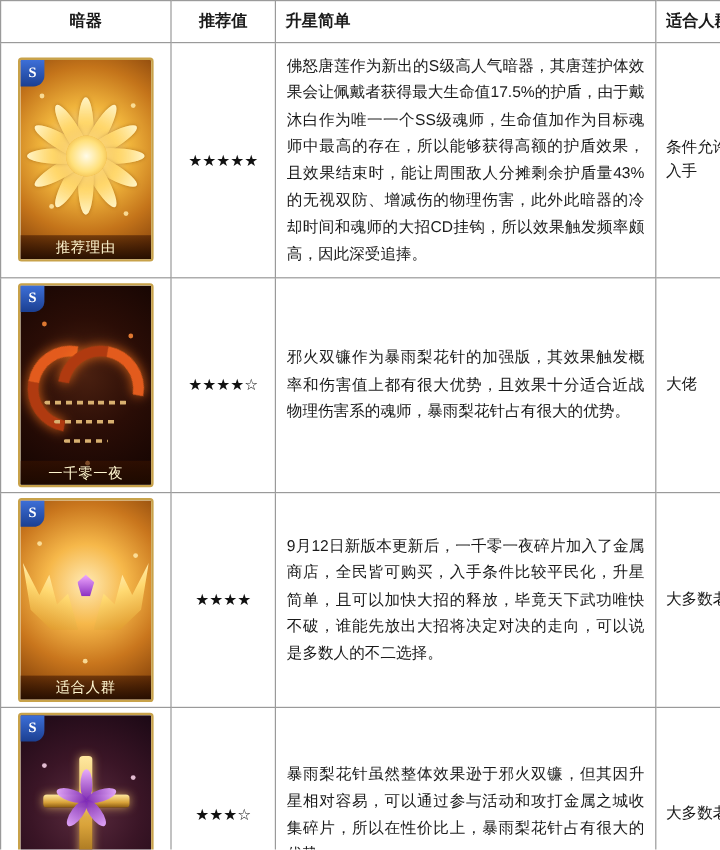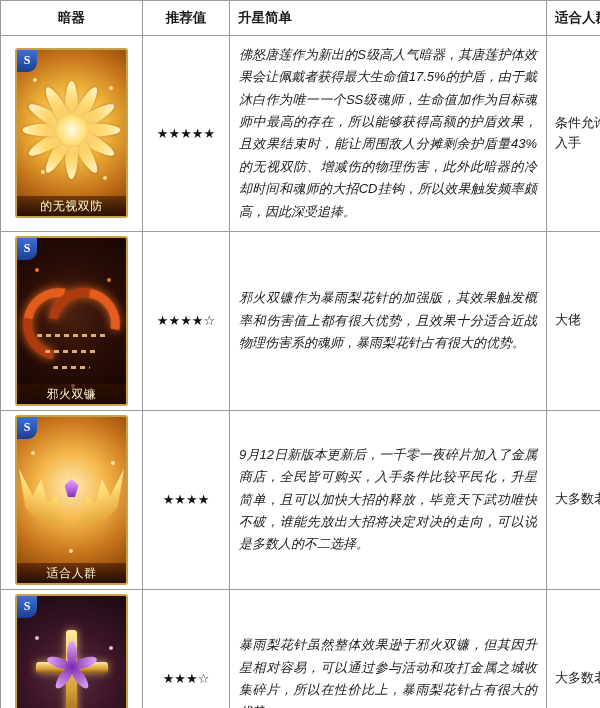--- a/index.html
+++ b/index.html
@@ -49,21 +49,20 @@
     color: #111;
     white-space: nowrap;
   }
   td.cell-reason {
     width: 300px;
     padding: 8px 9px;
     font-size: 13px;
     line-height: 1.72;
     text-align: justify;
     text-justify: inter-ideograph;
-    font-style: italic;
   }
   td.cell-target {
     width: 103px;
     padding: 6px 8px;
     font-size: 13px;
     line-height: 1.6;
   }
 
   
   .card {
@@ -264,21 +263,21 @@
             <div class="petal" style="transform:rotate(270deg) translateY(-22px);"></div>
             <div class="petal" style="transform:rotate(300deg) translateY(-22px);"></div>
             <div class="petal" style="transform:rotate(330deg) translateY(-22px);"></div>
             <div class="lotus-core"></div>
             <div class="spark" style="left:16px; top:28px;"></div>
             <div class="spark" style="left:92px; top:36px;"></div>
             <div class="spark" style="left:24px; top:120px;"></div>
             <div class="spark" style="left:86px; top:126px;"></div>
           </div>
           <div class="badge">S</div>
-          <div class="name">的无视双防</div>
+          <div class="name">推荐理由</div>
         </div>
       </td>
       <td class="cell-score">★★★★★</td>
       <td class="cell-reason">佛怒唐莲作为新出的S级高人气暗器，其唐莲护体效果会让佩戴者获得最大生命值17.5%的护盾，由于戴沐白作为唯一一个SS级魂师，生命值加作为目标魂师中最高的存在，所以能够获得高额的护盾效果，且效果结束时，能让周围敌人分摊剩余护盾量43%的无视双防、增减伤的物理伤害，此外此暗器的冷却时间和魂师的大招CD挂钩，所以效果触发频率颇高，因此深受追捧。</td>
       <td class="cell-target">条件允许即建议入手</td>
     </tr>
 
     <tr>
       <td class="cell-weapon">
         <div class="card">
@@ -287,21 +286,21 @@
             <div class="sickle left"></div>
             <div class="sickle right"></div>
             <div class="chain c1"></div>
             <div class="chain c2"></div>
             <div class="chain c3"></div>
             <div class="spark" style="left:18px; top:30px; background:#ff8c3a;"></div>
             <div class="spark" style="left:90px; top:40px; background:#ff8c3a;"></div>
             <div class="spark" style="left:54px; top:146px; background:#ffb070;"></div>
           </div>
           <div class="badge">S</div>
-          <div class="name">邪火双镰</div>
+          <div class="name">一千零一夜</div>
         </div>
       </td>
       <td class="cell-score">★★★★☆</td>
       <td class="cell-reason">邪火双镰作为暴雨梨花针的加强版，其效果触发概率和伤害值上都有很大优势，且效果十分适合近战物理伤害系的魂师，暴雨梨花针占有很大的优势。</td>
       <td class="cell-target">大佬</td>
     </tr>
 
     <tr>
       <td class="cell-weapon">
         <div class="card">

